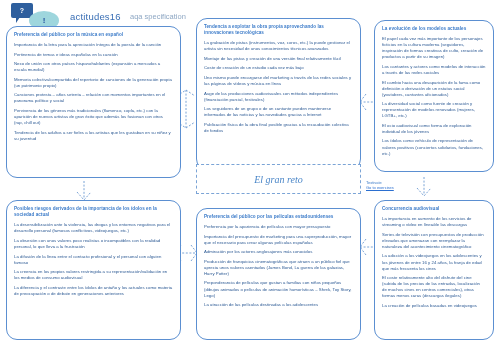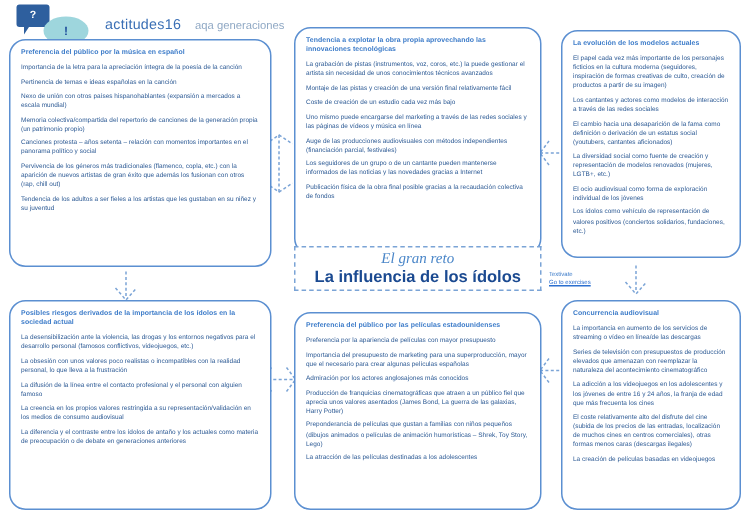--- a/index.html
+++ b/index.html
@@ -114,21 +114,21 @@
 <div class="page">
 
   <div class="header">
     <div class="bubble-q">
       <span>?</span>
     </div>
     <div class="bubble-e">
       <span>!</span>
     </div>
     <div class="title-main">actitudes16</div>
-    <div class="title-sub">aqa generaciones</div>
+    <div class="title-sub">aqa specification</div>
   </div>
 
   <div class="arrow" style="left:173px;top:88px;">
     <svg width="26" height="42" viewBox="0 0 26 42">
       <path d="M4 8 L13 2 L22 8" fill="none" stroke="#7ba4d6" stroke-width="1" stroke-dasharray="2,1.6"></path>
       <path d="M13 2 L13 40" fill="none" stroke="#7ba4d6" stroke-width="1" stroke-dasharray="2,1.6"></path>
       <path d="M4 34 L13 40 L22 34" fill="none" stroke="#7ba4d6" stroke-width="1" stroke-dasharray="2,1.6"></path>
     </svg>
   </div>
 
@@ -237,21 +237,20 @@
         <p>La importancia en aumento de los servicios de streaming o vídeo en línea/de las descargas</p>
         <p>Series de televisión con presupuestos de producción elevados que amenazan con reemplazar la naturaleza del acontecimiento cinematográfico</p>
         <p>La adicción a los videojuegos en los adolescentes y los jóvenes de entre 16 y 24 años, la franja de edad que más frecuenta los cines</p>
         <p>El coste relativamente alto del disfrute del cine (subida de los precios de las entradas, localización de muchos cines en centros comerciales), otras formas menos caras (descargas ilegales)</p>
         <p>La creación de películas basadas en videojuegos</p>
       </div>
   </div>
 
   <div class="centre">
     <div class="l1">El gran reto</div>
-    <div class="l2">La influencia de los ídolos</div>
   </div>
 
   <div class="textivate">
     <span class="tv-label">Textivate</span>
     <a class="tv-link" href="#">Go to exercises</a>
   </div>
 
 </div>
 
 </body></html>

